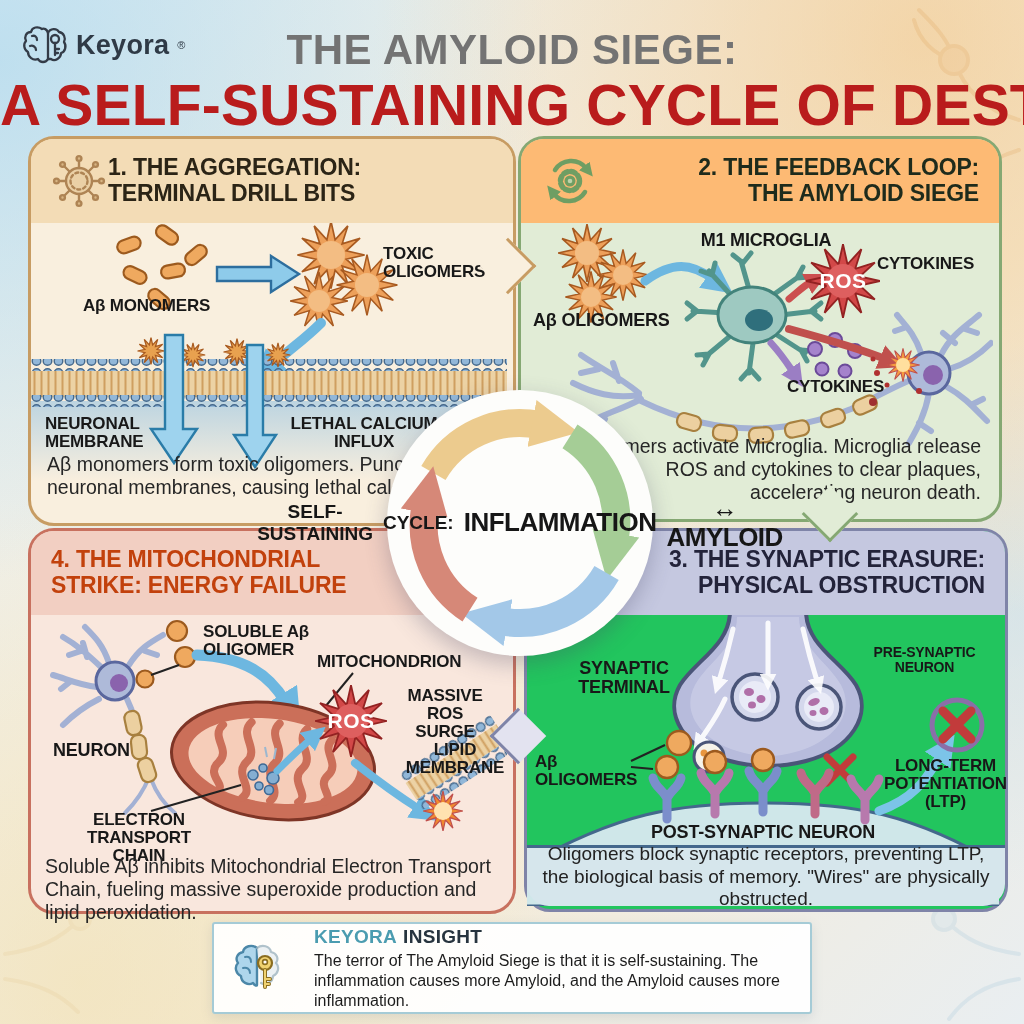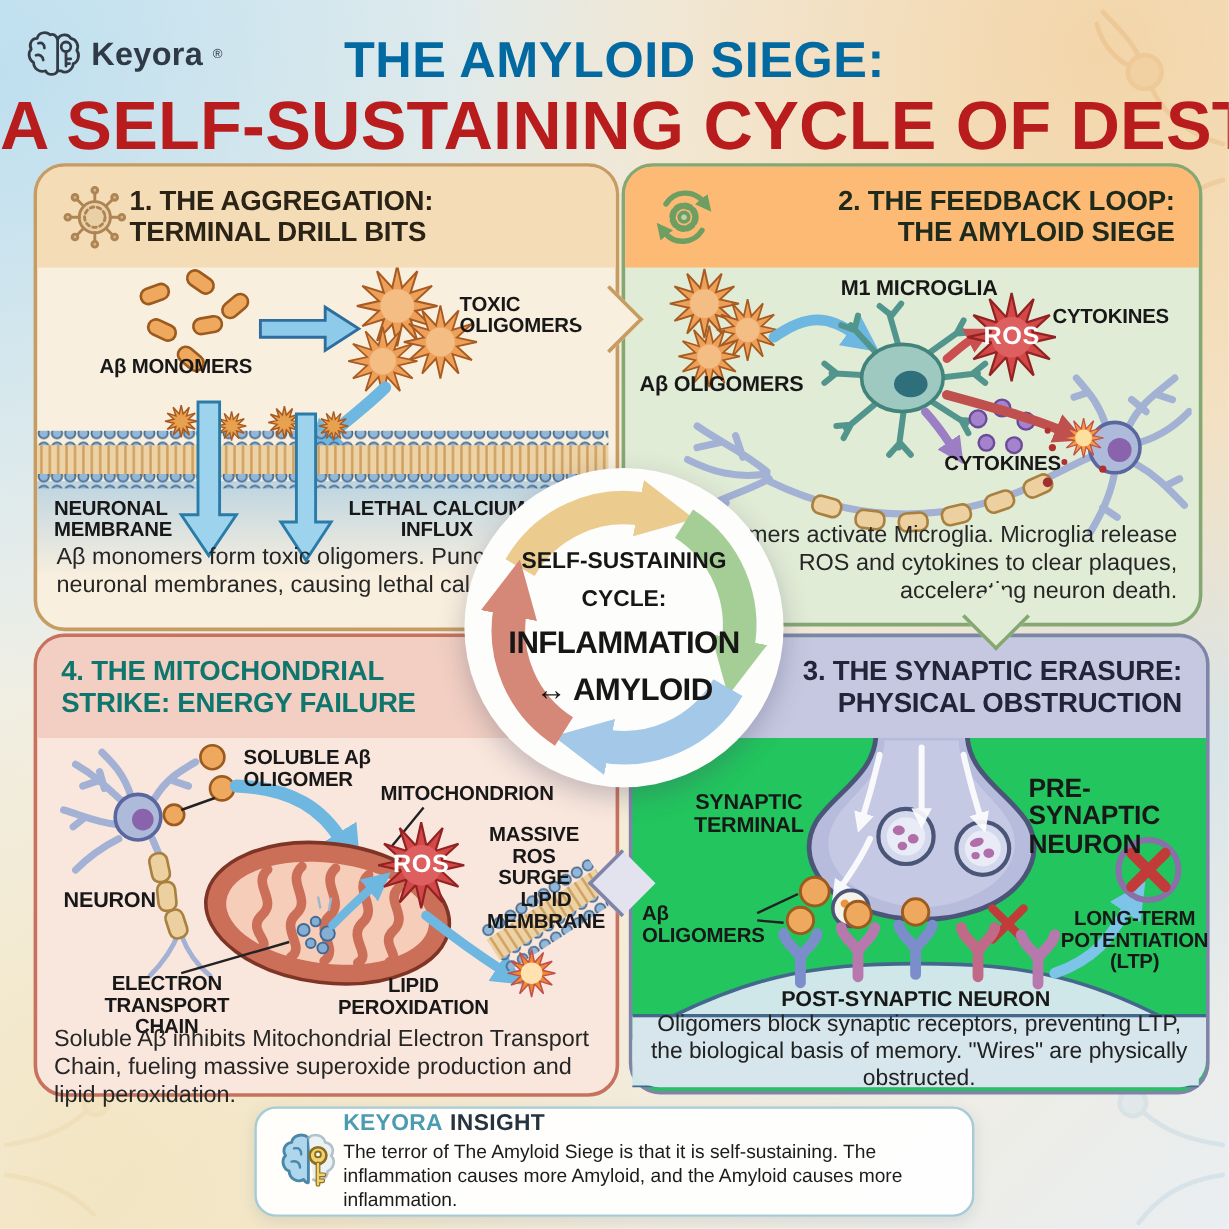--- a/index.html
+++ b/index.html
@@ -12,65 +12,65 @@
       radial-gradient(ellipse at 100% 60%, rgba(188,219,238,.45), transparent 32%),
       radial-gradient(ellipse at 8% 96%, rgba(240,222,170,.5), transparent 35%),
       linear-gradient(135deg,#e4f0f5 0%,#f4efe3 38%,#f5ebd6 62%,#e9eef1 100%);
   }
   .deco{position:absolute;opacity:.45;pointer-events:none;}
   
   .logo{position:absolute;left:22px;top:24px;display:flex;align-items:center;gap:8px;}
   .logo .word{font-size:27px;font-weight:bold;color:#2f3a46;letter-spacing:.3px;}
   .logo sup{font-size:11px;color:#2f3a46;}
   .title1{position:absolute;left:0;top:26px;width:1024px;text-align:center;
-    font-size:42px;font-weight:800;color:#0369a1;letter-spacing:.5px;white-space:nowrap;}
+    font-size:42px;font-weight:800;color:#737373;letter-spacing:.5px;white-space:nowrap;}
   .title2{position:absolute;left:0;top:72px;width:1024px;text-align:center;
     font-size:57px;font-weight:800;color:#b91c1c;letter-spacing:.2px;white-space:nowrap;}
   
   .panel{position:absolute;border-radius:26px;border:3px solid;z-index:2;}
   .phead{display:flex;align-items:center;gap:1px;height:84px;padding:0 20px;
     border-radius:22px 22px 0 0;box-sizing:border-box;}
   .phead .t{flex:1;font-size:23px;font-weight:800;line-height:1.12;letter-spacing:-.2px;}
   .pbody{position:relative;}
   .art{position:absolute;left:0;top:0;}
   .lbl{position:absolute;font-weight:bold;font-size:17px;line-height:1.06;color:#181818;letter-spacing:-.2px;}
   .cap{position:absolute;font-size:19.5px;line-height:1.17;color:#262626;}
   .ros-txt{position:absolute;font-weight:800;color:#fff;font-size:21px;text-align:center;letter-spacing:.5px;}
   
   #panel1{left:28px;top:136px;width:482px;height:384px;background:#f9efde;border-color:#c79c63;}
   #panel1 .phead{background:#f3dcb6;color:#2b2416;}
   #panel2{left:518px;top:136px;width:478px;height:380px;background:#e1ecd6;border-color:#85a873;}
   #panel2 .phead{background:#fdba74;color:#1e2b1c;text-align:right;}
   #panel3{left:524px;top:528px;width:478px;height:378px;background:#22c55e;border-color:#7f84a8;}
   #panel3 .phead{background:#c5c8e0;color:#23233a;text-align:right;}
   #panel4{left:28px;top:528px;width:482px;height:380px;background:#f9e7dd;border-color:#c8715f;}
-  #panel4 .phead{background:#f2cfc2;color:#0f766e;}
+  #panel4 .phead{background:#f2cfc2;color:#c2410c;}
   .p3footer{position:absolute;left:0;right:0;bottom:0;height:58px;background:#d6e6ec;
     border-top:3px solid #44688c;border-radius:0 0 22px 22px;display:flex;align-items:center;
     justify-content:center;text-align:center;font-size:19px;line-height:1.2;color:#222;padding:0 8px;z-index:3;}
   
   .tail{position:absolute;width:40px;height:40px;transform:rotate(45deg);z-index:6;box-sizing:border-box;}
   #tail1{left:488px;top:246px;background:#f9efde;border-top:3px solid #c79c63;border-right:3px solid #c79c63;}
   #tail2{left:810px;top:494px;background:#e1ecd6;border-bottom:3px solid #85a873;border-right:3px solid #85a873;}
   #tail3{left:498px;top:716px;background:#e3e3f0;border-bottom:3px solid #7f84a8;border-left:3px solid #7f84a8;}
   #tail4{left:580px;top:508px;background:#f9e7dd;border-top:3px solid #c8715f;border-left:3px solid #c8715f;}
   
   .cycle{position:absolute;left:387px;top:390px;width:266px;height:266px;z-index:10;}
   .cycle .disc{position:absolute;inset:0;border-radius:50%;background:#fdfdfb;
     box-shadow:0 8px 22px rgba(70,70,100,.30);}
   .cycle svg{position:absolute;inset:0;}
-  .cycle-text{position:absolute;inset:0;display:flex;flex-direction:column;align-items:center;
+  .cycle-text{position:absolute;inset:0;display:flex;flex-direction:row;align-items:center;
     justify-content:center;text-align:center;color:#161616;gap:10px;}
   .cycle-text .s{font-size:19px;font-weight:800;line-height:1.15;}
   .cycle-text .b{font-size:26px;font-weight:800;line-height:1.12;letter-spacing:-.5px;}
   .cycle-text .b:first-of-type{margin-top:5px;}
   
   .insight{position:absolute;left:212px;top:922px;width:600px;height:92px;
-    background:rgba(255,255,255,.93);border:2px solid #a5cbd6;border-radius:18px;z-index:5;
-    display:flex;align-items:center;gap:0;padding:0 18px;box-sizing:border-box;
+    background:rgba(255,255,255,.93);border:2px solid #a5cbd6;border-radius:3px;z-index:5;
+    display:flex;align-items:center;gap:28px;padding:0 18px;box-sizing:border-box;
     box-shadow:0 4px 12px rgba(90,110,130,.15);}
   .insight .txtcol{flex:1;}
   .insight .ititle{font-size:19px;font-weight:800;letter-spacing:.3px;margin-bottom:3px;}
   .insight .ititle .k{color:#4b9cb0;}
   .insight .ititle .r{color:#27343f;margin-left:6px;}
   .insight .ibody{font-size:16px;line-height:1.25;color:#1c1c1c;}
 </style>
 </head>
 <body>
 
@@ -436,21 +436,20 @@
         <circle cx="412" cy="196" r="9" fill="#ffe2b0"></circle>
       </g>
     </svg>
     <div class="lbl" style="left:172px;top:8px;width:120px">SOLUBLE Aβ OLIGOMER</div>
     <div class="lbl" style="left:22px;top:126px;width:110px;font-size:18px">NEURON</div>
     <div class="lbl" style="left:286px;top:38px;width:160px">MITOCHONDRION</div>
     <div class="ros-txt" style="left:290px;top:94px;width:60px">ROS</div>
     <div class="lbl" style="left:364px;top:72px;width:100px;text-align:center">MASSIVE ROS SURGE</div>
     <div class="lbl" style="left:374px;top:126px;width:100px;text-align:center">LIPID MEMBRANE</div>
     <div class="lbl" style="left:28px;top:196px;width:160px;text-align:center">ELECTRON TRANSPORT CHAIN</div>
-    <div class="lbl" style="left:246px;top:198px;width:135px;text-align:center">LIPID PEROXIDATION</div>
     <div class="cap" style="left:14px;top:240px;width:454px">Soluble Aβ inhibits Mitochondrial Electron Transport Chain, fueling massive superoxide production and lipid peroxidation.</div>
   </div>
 </div>
 
 <div class="panel" id="panel3">
   <div class="phead">
     <div class="t">
       <div>3. THE SYNAPTIC ERASURE:</div>
       <div>PHYSICAL OBSTRUCTION</div>
     </div>
@@ -518,21 +517,21 @@
 
       <path d="M352,196 C392,182 402,158 414,140" fill="none" stroke="#7cc4e8" stroke-width="9" stroke-linecap="round" marker-end="url(#mBlueL)"></path>
 
       <g>
         <circle cx="430" cy="110" r="25" fill="none" stroke="#8a6fa8" stroke-width="5"></circle>
         <line x1="416" y1="96" x2="444" y2="124" stroke="#c23b3b" stroke-width="9" stroke-linecap="round"></line>
         <line x1="444" y1="96" x2="416" y2="124" stroke="#c23b3b" stroke-width="9" stroke-linecap="round"></line>
       </g>
     </svg>
     <div class="lbl" style="left:42px;top:44px;width:110px;text-align:center;font-size:18px">SYNAPTIC TERMINAL</div>
-    <div class="lbl" style="left:330px;top:30px;width:135px;font-size:22px">PRE-SYNAPTIC NEURON</div>
+    <div class="lbl" style="left:330px;top:30px;width:135px;text-align:center;font-size:14px">PRE-SYNAPTIC NEURON</div>
     <div class="lbl" style="left:8px;top:138px;width:100px">Aβ OLIGOMERS</div>
     <div class="lbl" style="left:356px;top:142px;width:125px;text-align:center">LONG-TERM POTENTIATION (LTP)</div>
     <div class="lbl" style="left:116px;top:208px;width:240px;text-align:center;font-size:18px">POST-SYNAPTIC NEURON</div>
     <div class="p3footer">Oligomers block synaptic receptors, preventing LTP, the biological basis of memory. "Wires" are physically obstructed.</div>
   </div>
 </div>
 
 <div class="tail" id="tail1"></div>
 <div class="tail" id="tail2"></div>
 <div class="tail" id="tail3"></div>

